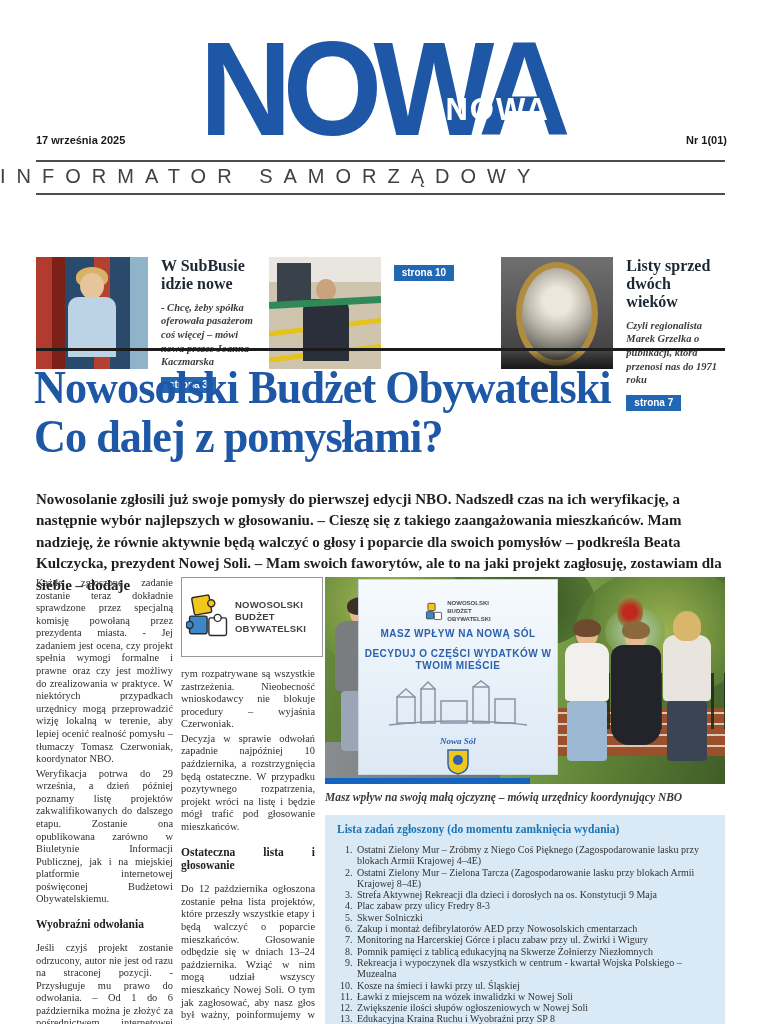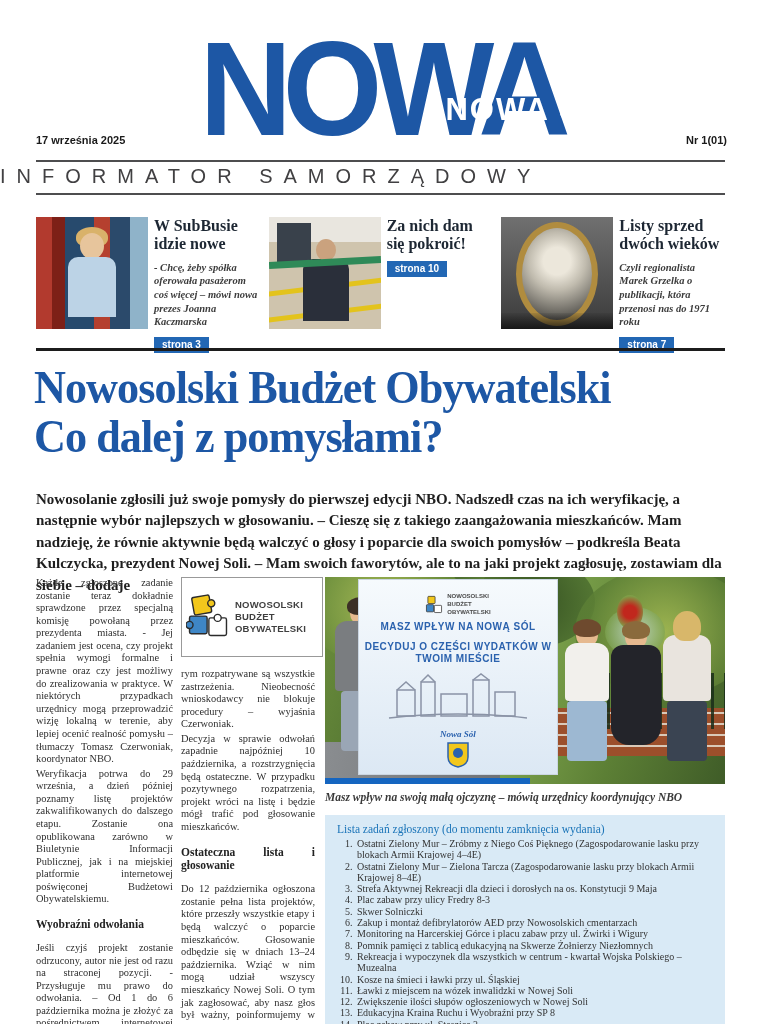--- a/index.html
+++ b/index.html
@@ -14,21 +14,21 @@
              letter-spacing:-9px;color:#1d57a5;transform:scaleY(1.04);transform-origin:center top;}
   .logo-overlay{position:absolute;right:4px;top:64px;color:#fff;font-family:"Liberation Sans",sans-serif;
              font-weight:bold;font-size:31px;letter-spacing:2px;}
   .rule{position:absolute;left:36px;right:34px;height:2px;background:#4d4d4f;}
   .rule1{top:160px;} .rule2{top:193px;}
   .tagline{position:absolute;top:165px;left:0;width:100%;text-align:left;
            font-family:"Liberation Sans",sans-serif;font-size:20px;letter-spacing:11px;color:#414042;}
 
   
   .teasers{position:absolute;top:217px;left:36px;width:689px;height:122px;display:flex;gap:9px;}
-  .teaser{flex:1;display:flex;gap:6px;}
+  .teaser{flex:1;display:flex;gap:13px;margin-top:40px;}
   .tphoto{width:112px;height:112px;flex:0 0 112px;position:relative;overflow:hidden;}
   .ttext{flex:1;min-width:0;}
   .ttitle{font-weight:bold;font-size:16px;line-height:1.12;color:#1d2733;}
   .tquote{font-style:italic;font-size:10.5px;line-height:1.3;color:#3c3c3c;margin-top:8px;font-weight:bold;}
   .badge{display:inline-block;margin-top:8px;background:#2267b4;color:#fff;
          font:bold 10px "Liberation Sans",sans-serif;padding:2px 8px 3px;cursor:pointer;}
 
   
   .photo-bus{background:linear-gradient(90deg,#b23a2e 0 14%,#7d2017 14% 26%,#274a6d 26% 52%,#b5402f 52% 66%,#2b4a6b 66% 84%,#8fb3c9 84% 100%);}
   .photo-bus .head{position:absolute;left:44px;top:16px;width:24px;height:26px;border-radius:50%;background:#e7c59c;}
@@ -75,37 +75,37 @@
   .b3{right:-30px;top:-10px;width:180px;height:130px;background:radial-gradient(circle,#a8bd55,#5c7f35 70%);opacity:.85;}
   .b4{right:60px;top:30px;width:60px;height:50px;background:radial-gradient(circle,#cfe4ef,#7aa04a 80%);opacity:.7;}
   .berries1,.berries2{position:absolute;width:26px;height:34px;border-radius:50%;background:radial-gradient(circle,#c1271d 30%,#7e9e47 75%);}
   .berries1{left:292px;top:18px;} .berries2{left:300px;top:70px;}
   .brick{position:absolute;right:0;bottom:28px;width:215px;height:48px;
       background:repeating-linear-gradient(0deg,#9c4f2b 0 9px,#d9c9b8 9px 11px),repeating-linear-gradient(90deg,rgba(217,201,184,.9) 0 2px,transparent 2px 22px);}
   .fence{position:absolute;right:0;top:96px;width:170px;height:56px;
       background:repeating-linear-gradient(90deg,rgba(25,45,25,.85) 0 3px,transparent 3px 13px);}
   .pave{position:absolute;left:0;bottom:0;width:175px;height:42px;background:linear-gradient(100deg,#8a8d90,#6f7276);}
   .banner{position:absolute;left:33px;top:2px;width:200px;height:196px;border:1px solid #cbd6e2;
-      background:linear-gradient(180deg,#f6fafd,#dce8f4);text-align:center;box-sizing:border-box;padding-top:13px;}
+      background:linear-gradient(180deg,#f6fafd,#dce8f4);text-align:center;box-sizing:border-box;padding-top:20px;}
   .banner .orgline{font:bold 6px/1.3 "Liberation Sans",sans-serif;color:#4a4a4a;text-align:left;}
   .banner .orgwrap{display:flex;justify-content:center;align-items:center;gap:4px;}
   .banner .bh1{margin-top:5px;font:bold 10px/1.25 "Liberation Sans",sans-serif;color:#2b62ae;letter-spacing:.5px;}
   .banner .bh2{margin-top:7px;font:bold 10px/1.25 "Liberation Sans",sans-serif;color:#2b62ae;letter-spacing:.5px;}
   .banner .city{font:italic bold 9px "Liberation Serif",serif;color:#2b62ae;margin-top:1px;}
   .person{position:absolute;}
   .p-head{width:22px;height:24px;border-radius:50%;background:#e6b98f;margin:0 auto;}
   .p-hair{position:absolute;left:50%;transform:translateX(-50%);top:-4px;width:28px;height:18px;border-radius:50% 50% 40% 40%;}
   .p-torso{width:52px;height:70px;border-radius:12px 12px 4px 4px;margin:-4px auto 0;}
   .p-legs{width:40px;height:60px;margin:0 auto;border-radius:4px;}
   .photo-bar{position:absolute;left:0;bottom:0;width:205px;height:6px;background:#1565c0;}
   .caption{margin-top:7px;font-weight:bold;font-style:italic;font-size:11.5px;color:#3a3a3a;}
 
   
   .list-box{margin-top:12px;background:#d9eaf6;padding:8px 12px 9px;box-sizing:border-box;width:400px;}
-  .list-title{font-weight:normal;font-size:11.5px;color:#1a74b8;margin-bottom:3px;}
+  .list-title{font-weight:bold;font-size:11.5px;color:#1a74b8;margin-bottom:9px;}
   .list-box ol{margin:0;padding-left:18px;font-size:10px;line-height:1.13;color:#333;}
   .list-box li{padding-left:2px;}
 </style>
 </head>
 <body>
 
 <div class="page">
 
   <div class="date">17 września 2025</div>
   <div class="issue">Nr 1(01)</div>
@@ -135,21 +135,20 @@
     <div class="teaser">
       <div class="tphoto photo-gym">
         <div class="board"></div>
         <div class="rail1"></div>
         <div class="rail2"></div>
         <div class="gbody"></div>
         <div class="ghead"></div>
         <div class="band"></div>
       </div>
       <div class="ttext">
-        <div class="ttitle">Za nich dam się pokroić!</div>
         <span class="badge">strona 10</span>
       </div>
     </div>
 
     <div class="teaser">
       <div class="tphoto photo-portrait">
         <div class="oval"></div>
         <div class="sky"></div>
       </div>
       <div class="ttext">

